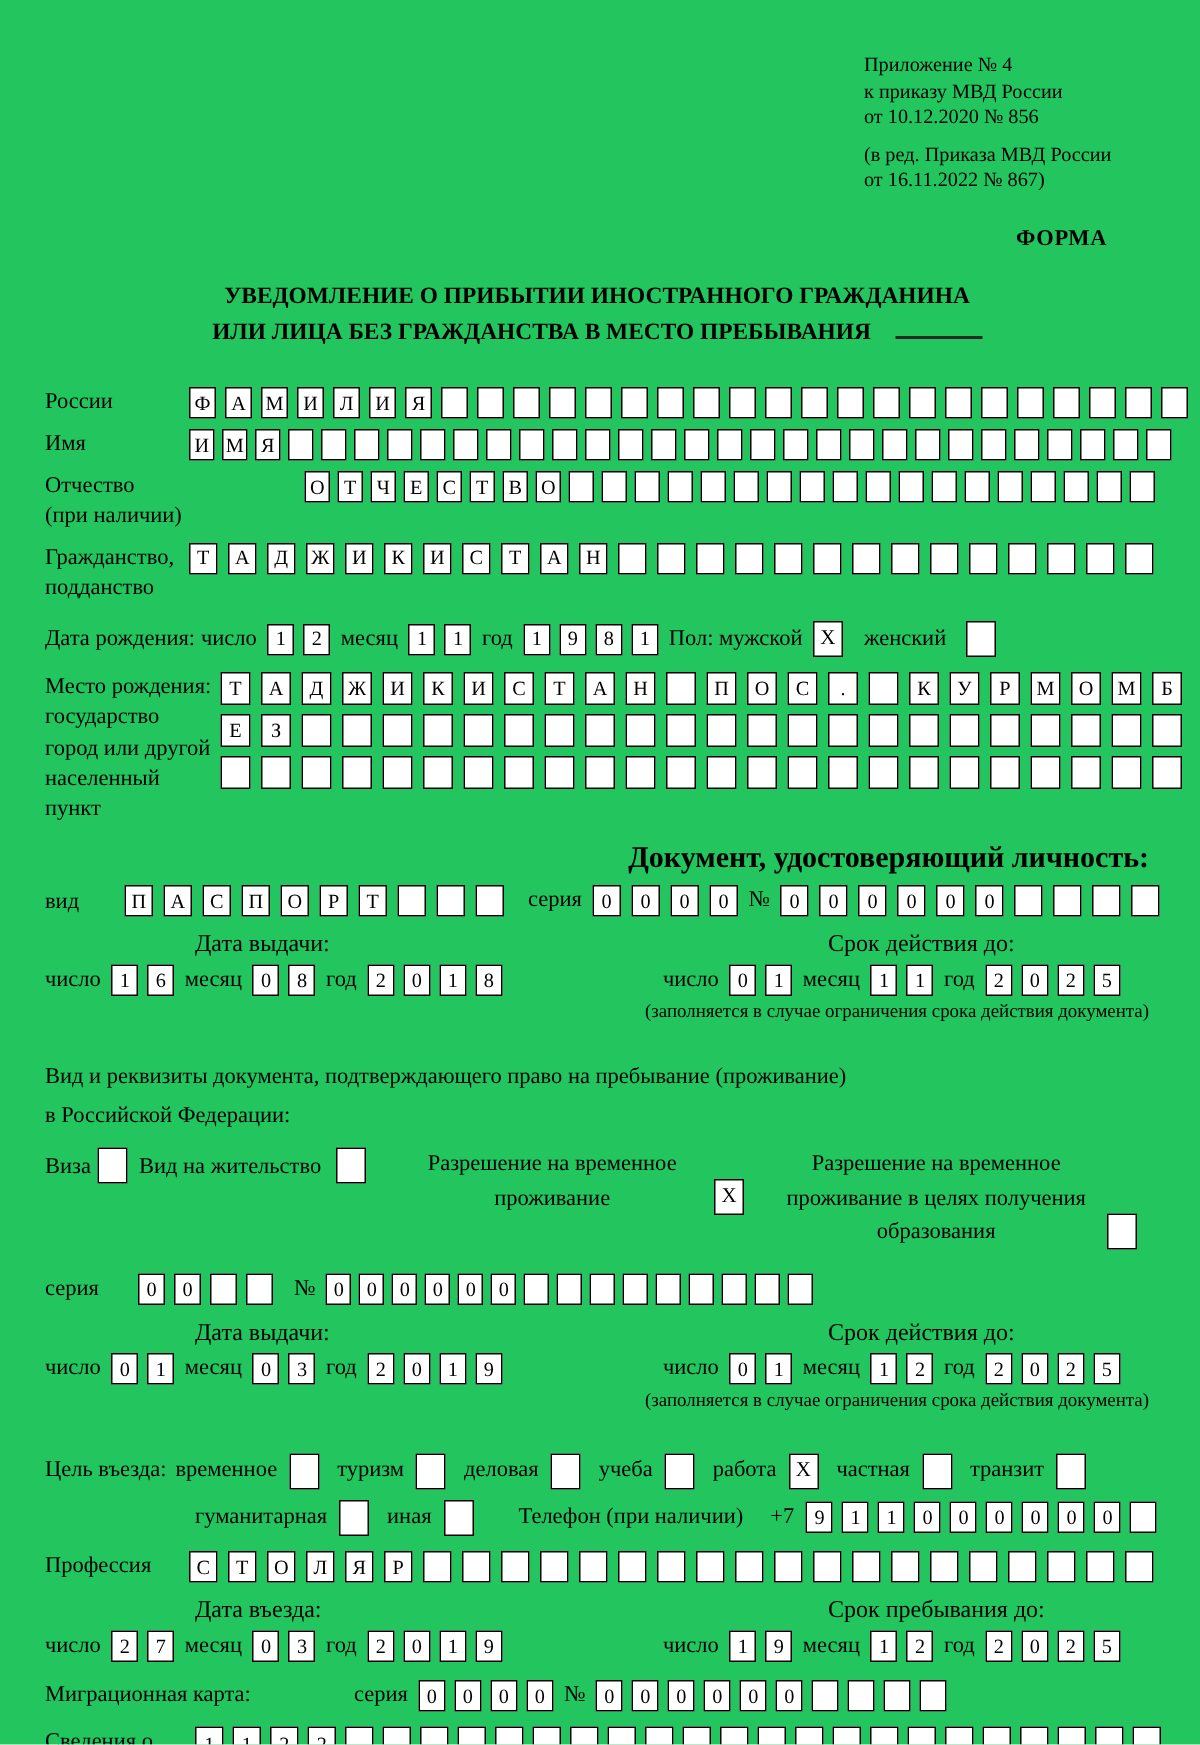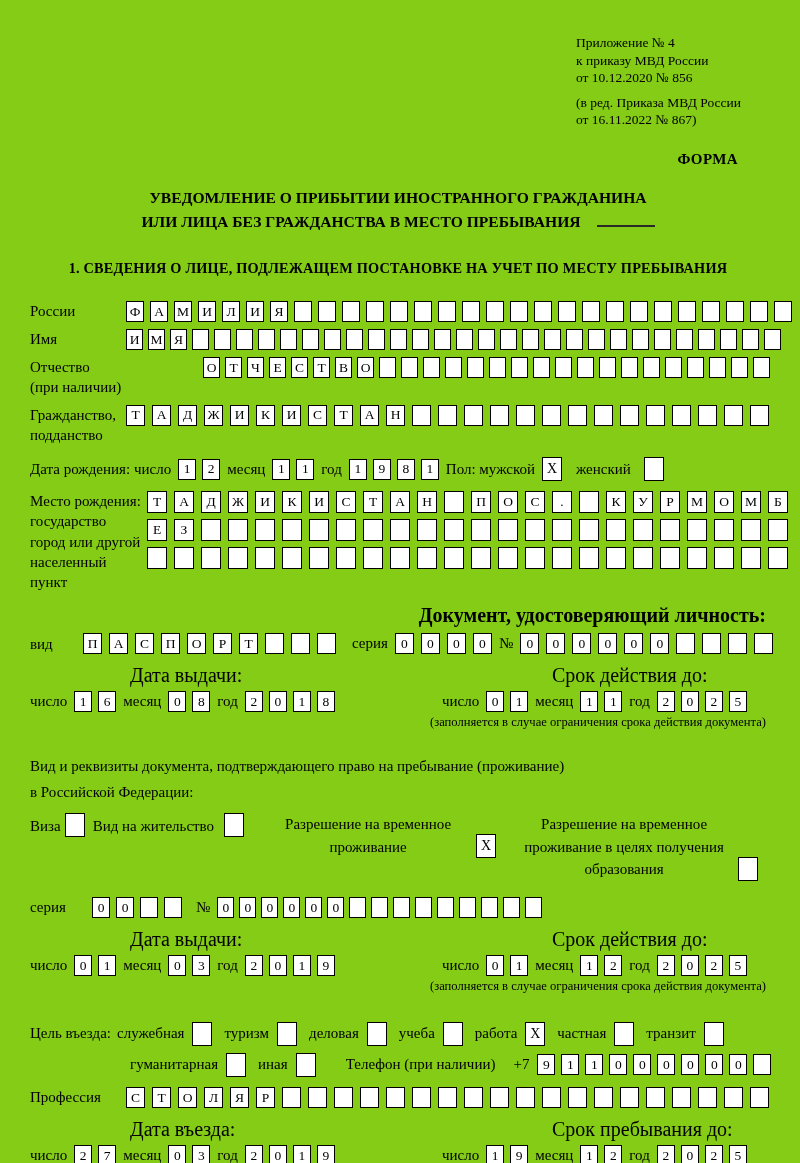--- a/index.html
+++ b/index.html
@@ -1,17 +1,17 @@
 <!DOCTYPE html>
 <html><head>
 <meta charset="utf-8">
 <style>
   html,body{margin:0;padding:0;background:#fff;}
   body{font-family:"Liberation Serif","DejaVu Serif",serif;color:#000;}
-  .page{width:800px;height:1163px;box-sizing:border-box;padding:34px 34px 10px 30px;overflow:hidden;background:#84cc16;}
+  .page{width:800px;height:1163px;box-sizing:border-box;padding:34px 34px 10px 30px;overflow:hidden;background:#22c55e;}
 
   .annex{margin-left:auto;width:190px;font-size:13.5px;line-height:1.3;}
   .annex-note{margin-top:7px;}
   .forma{text-align:right;font-weight:bold;font-size:15px;margin-top:22px;margin-right:28px;letter-spacing:.4px;}
 
   .title{text-align:center;font-weight:bold;font-size:15.6px;line-height:1.55;margin-top:18px;}
   .blank-line{display:inline-block;width:58px;border-bottom:2.2px solid #2a2a2a;height:.9em;margin-left:16px;}
   .section-title{text-align:center;font-weight:bold;font-size:14.3px;margin-top:26px;letter-spacing:.2px;}
 
   .frow{display:flex;align-items:center;margin-top:7px;font-size:15px;}
@@ -35,21 +35,21 @@
   .dlab{margin:0 7px;white-space:nowrap;}
   .dlab.first{margin-left:0;}
 
   .stack{display:flex;flex-direction:column;gap:6px;}
 
   .doc-head{text-align:right;font-weight:bold;font-size:20px;margin-top:12px;}
 
   .dsec{display:flex;margin-top:10px;font-size:15px;}
   .dcol{display:flex;flex-direction:column;}
   .dcol-left{width:412px;flex-shrink:0;}
-  .dtitle{font-size:20px;margin-bottom:4px;}
+  .dtitle{font-size:16px;margin-bottom:4px;}
   .dtitle-left{margin-left:100px;}
   .dtitle-right{margin-left:110px;}
   .drow{display:flex;align-items:center;}
   .note-right{text-align:right;font-size:12.6px;margin-top:3px;}
 
   .intro{font-size:15px;margin-top:24px;line-height:1.7;}
   .opts{display:flex;align-items:flex-start;margin-top:8px;font-size:15px;}
   .opt{display:flex;align-items:flex-end;}
   .opt .cb{margin-left:10px;}
   .opt-label{line-height:1.5;}
@@ -79,21 +79,20 @@
 
   <div class="forma">ФОРМА</div>
 
   <div class="title">
     <div>УВЕДОМЛЕНИЕ О ПРИБЫТИИ ИНОСТРАННОГО ГРАЖДАНИНА</div>
     <div>
       <span>ИЛИ ЛИЦА БЕЗ ГРАЖДАНСТВА В МЕСТО ПРЕБЫВАНИЯ</span><span class="blank-line"></span>
     </div>
   </div>
 
-  <div class="section-title">1. СВЕДЕНИЯ О ЛИЦЕ, ПОДЛЕЖАЩЕМ ПОСТАНОВКЕ НА УЧЕТ ПО МЕСТУ ПРЕБЫВАНИЯ</div>
 
   <div class="frow" style="margin-top:24px;">
     <div class="flabel w95">России</div>
     <div class="cells g6">
         <span class="cell">Ф</span>
         <span class="cell">А</span>
         <span class="cell">М</span>
         <span class="cell">И</span>
         <span class="cell">Л</span>
         <span class="cell">И</span>
@@ -522,21 +521,21 @@
             <span class="cell">2</span>
             <span class="cell">5</span>
           </span>
       </div>
     </div>
   </div>
   <div class="note-right">(заполняется в случае ограничения срока действия документа)</div>
 
   <div class="frow" style="margin-top:28px;">
     <span class="pur-label" style="margin-right:6px;">Цель въезда:</span>
-    <span class="pur-label">служебная</span>
+    <span class="pur-label">временное</span>
     <span class="cb pur-cb"></span>
     <span class="pur-label">туризм</span>
     <span class="cb pur-cb"></span>
     <span class="pur-label">деловая</span>
     <span class="cb pur-cb"></span>
     <span class="pur-label">учеба</span>
     <span class="cb pur-cb"></span>
     <span class="pur-label">работа</span>
     <span class="cb pur-cb">X</span>
     <span class="pur-label">частная</span>

